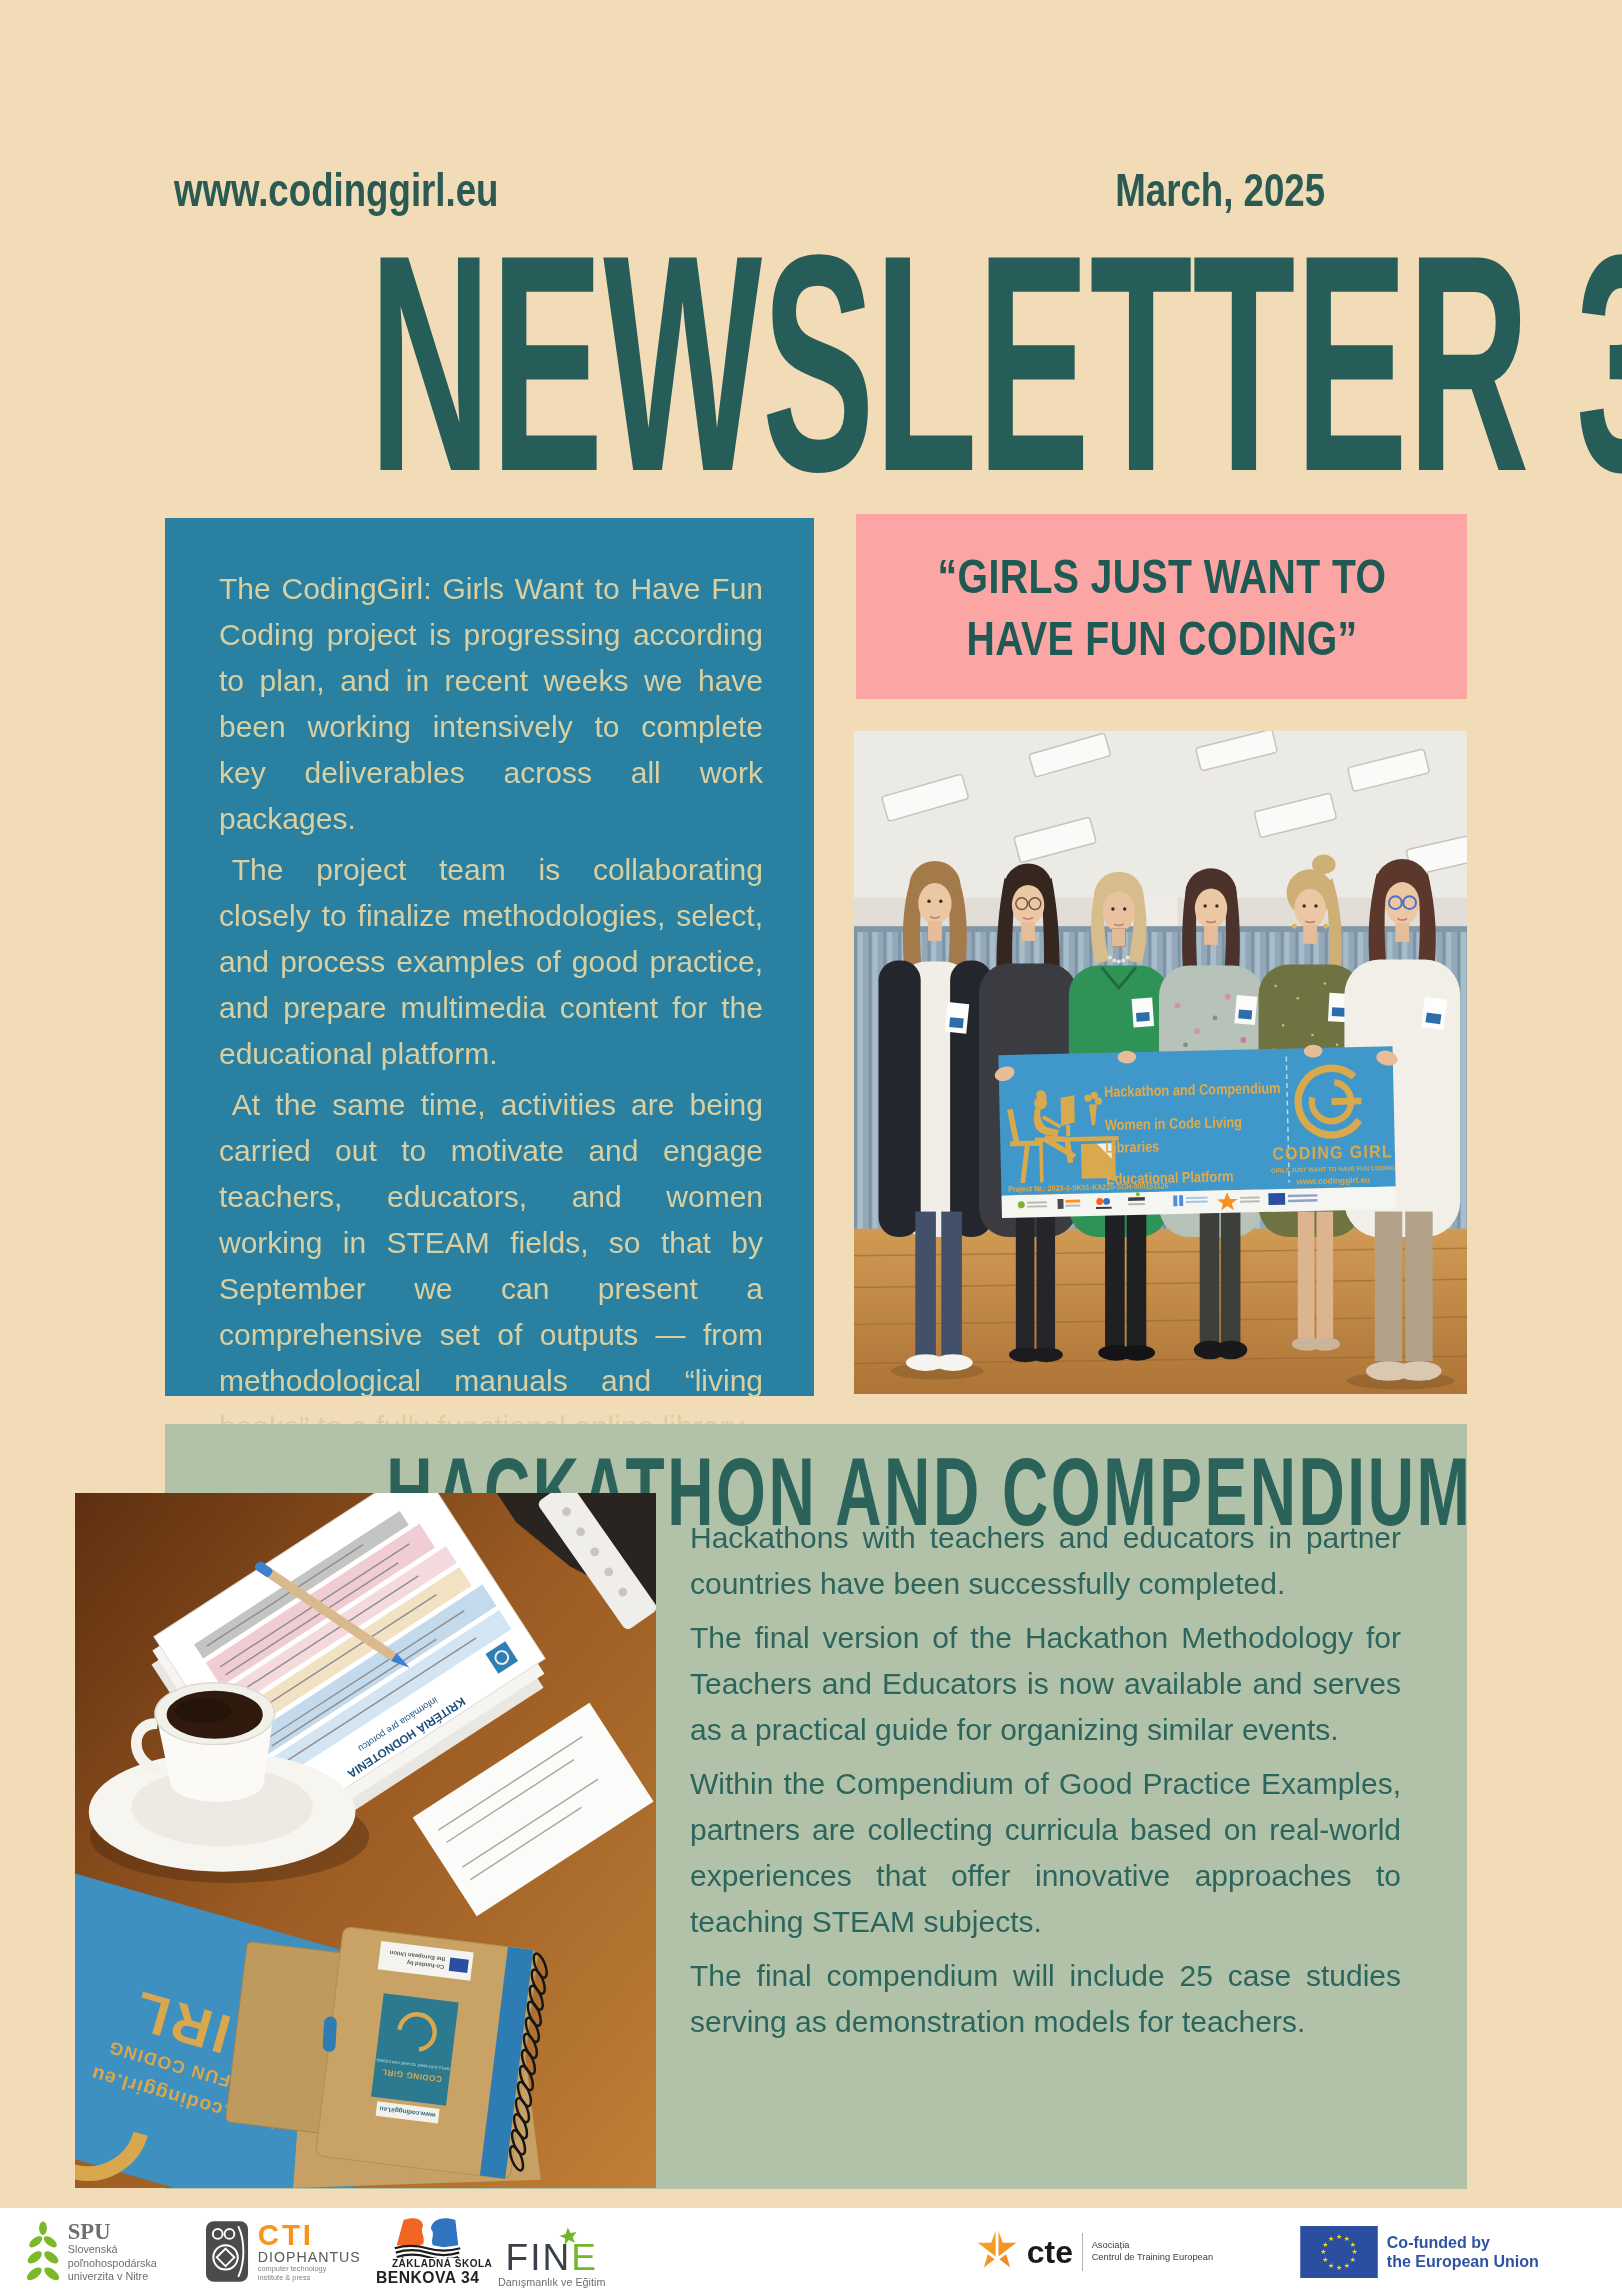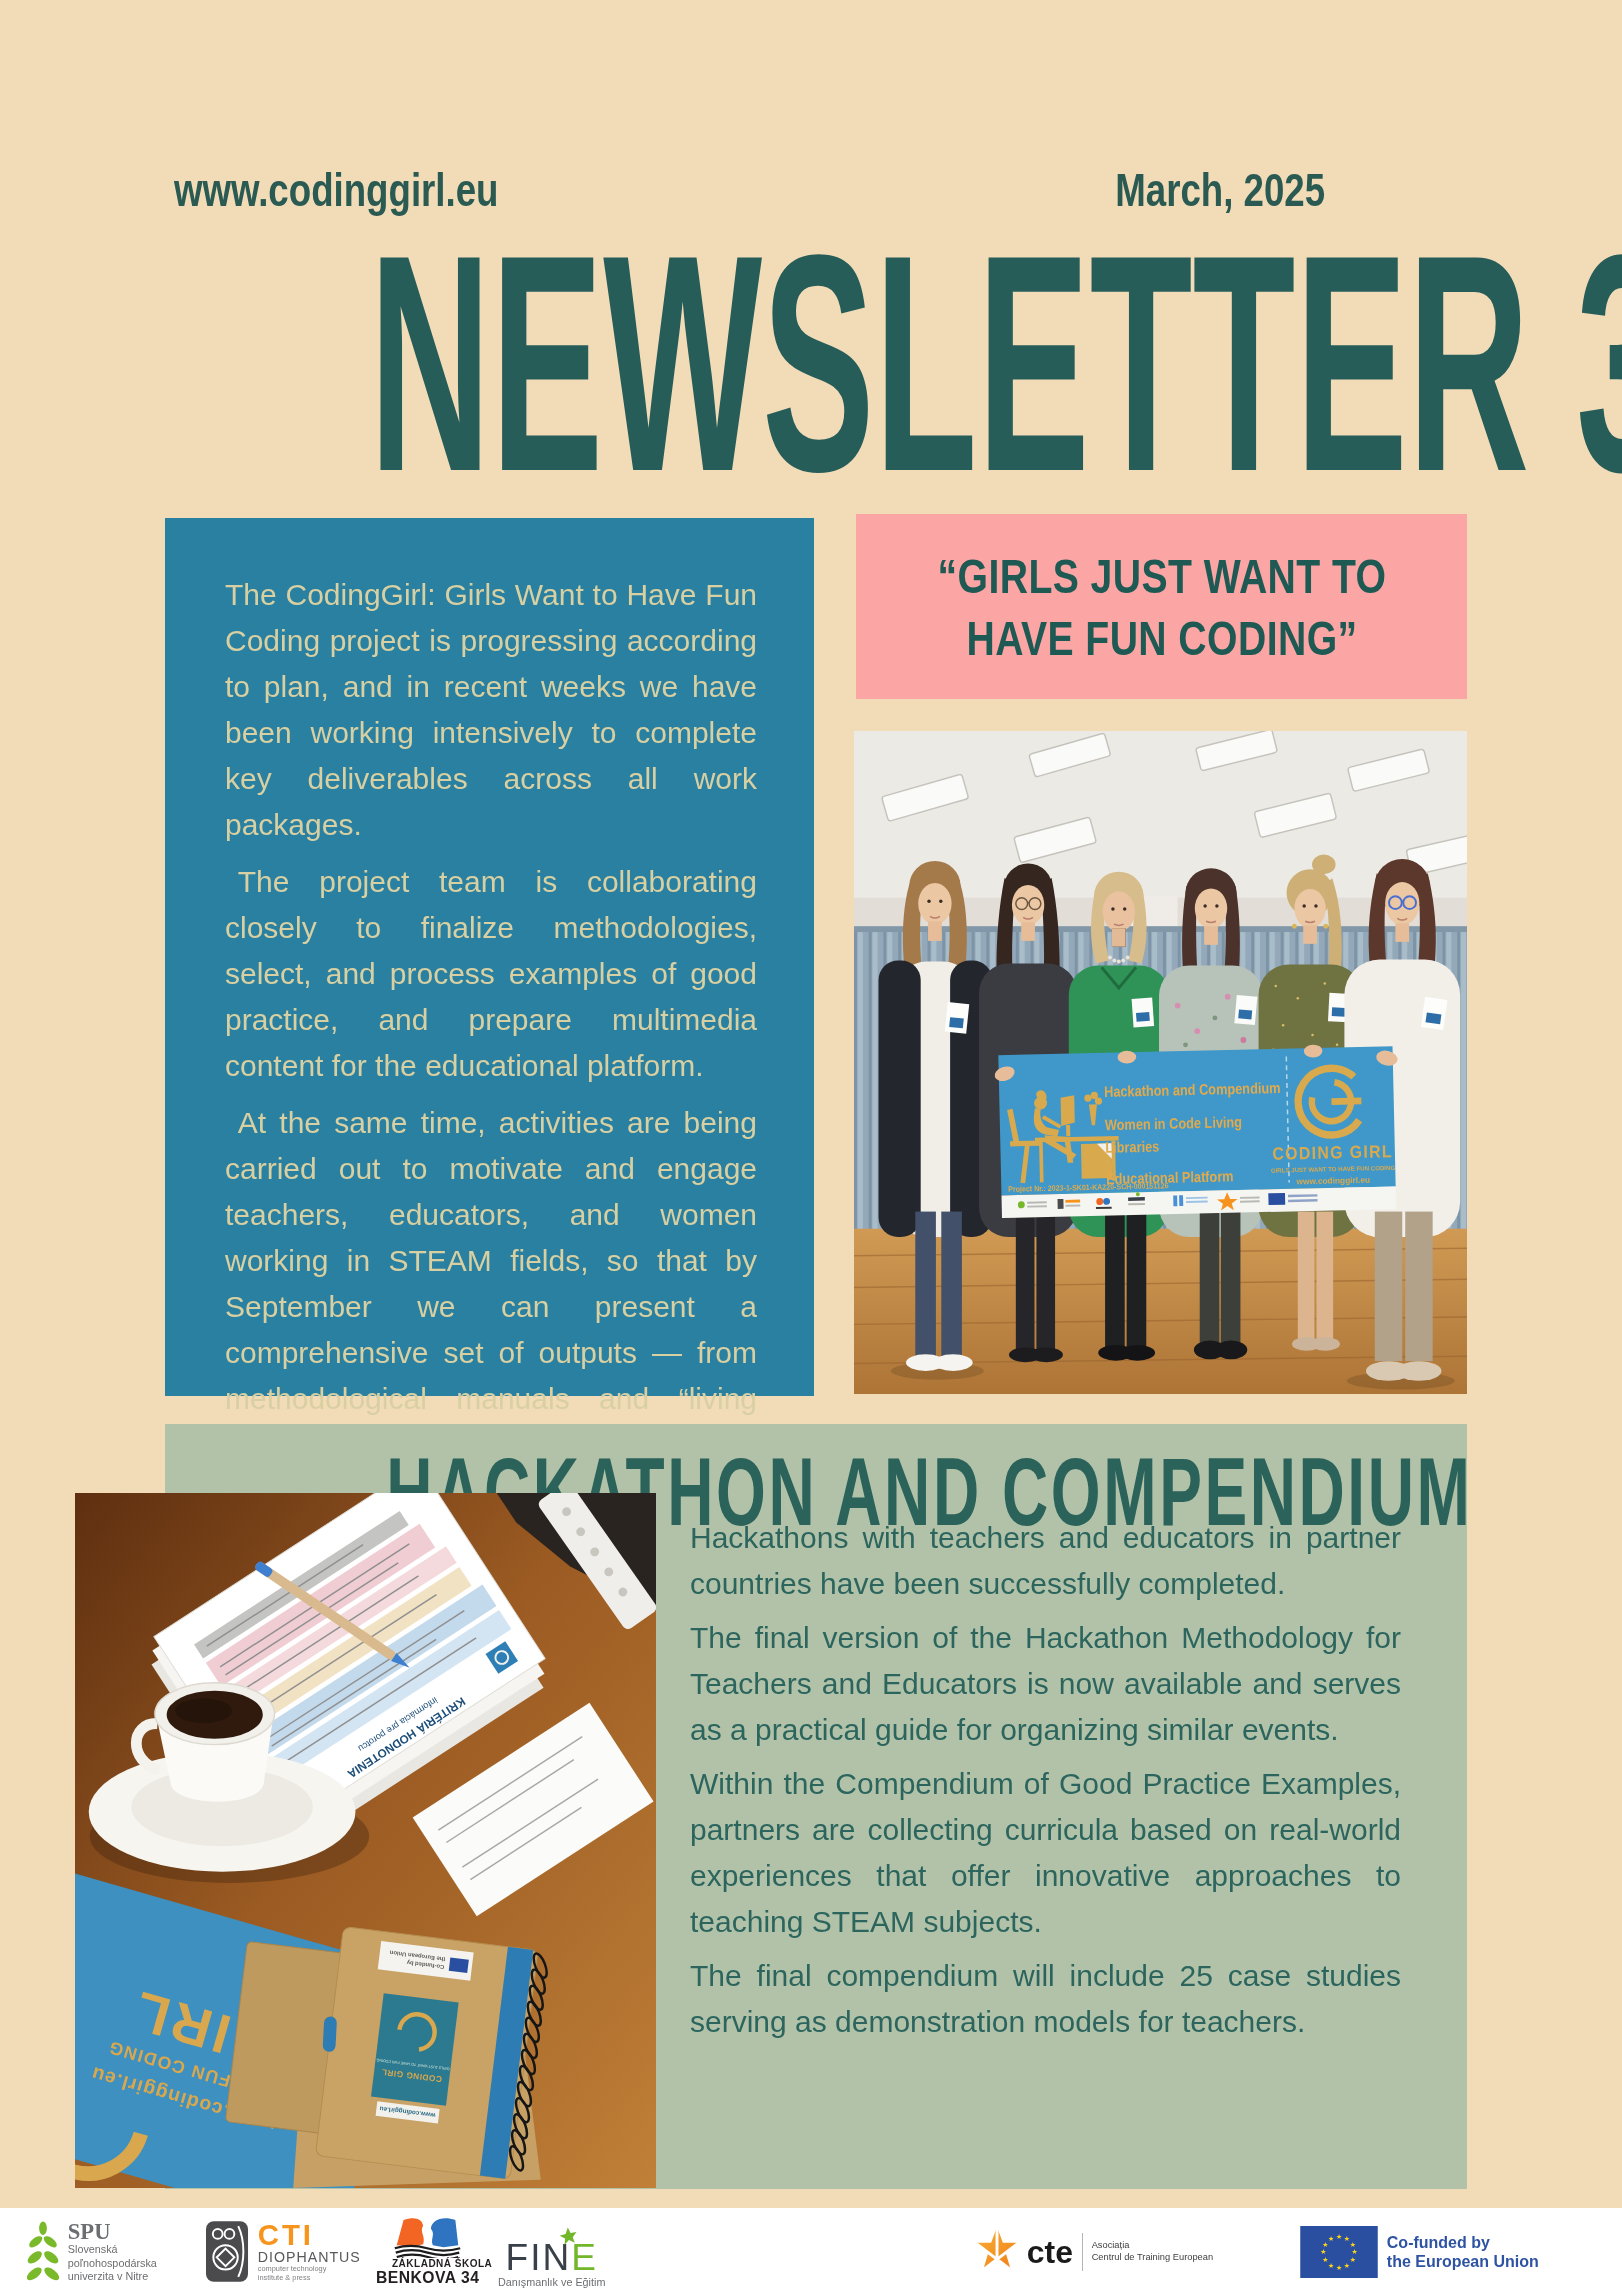--- a/index.html
+++ b/index.html
@@ -11,21 +11,21 @@
     transform:scaleX(.78);transform-origin:left top;white-space:nowrap;}
   .date-label{position:absolute;right:298px;top:162px;font-size:47px;font-weight:700;color:#2a5a52;
     transform:scaleX(.78);transform-origin:right top;white-space:nowrap;}
   .main-title{position:absolute;left:0;right:0;top:206px;text-align:center;font-weight:700;
     font-size:309px;line-height:314px;color:#275d58;transform:scaleX(.545);transform-origin:50% 0;white-space:nowrap;}
 
   
   .intro-box{position:absolute;left:165px;top:518px;width:649px;height:878px;background:#2a80a0;}
   .intro-text{position:absolute;left:49px;top:43px;width:554px;color:#d8d0a2;font-size:30px;
     line-height:46px;text-align:justify;}
-  .intro-text p{margin:11px;}
+  .intro-text p{margin:5px;}
   .intro-text p.indent{text-indent:12.8px;}
 
   
   .quote-box{position:absolute;left:856px;top:514px;width:611px;height:185px;background:#fca5a5;}
   .quote-inner{position:absolute;left:50%;top:50%;width:599px;transform:translate(-50%,-50%) scaleX(.8);
     text-align:center;font-weight:700;font-size:49px;line-height:62px;color:#1e5a53;letter-spacing:0.5px;}
 
   
   .group-photo{position:absolute;left:854px;top:731px;width:613px;height:663px;}
   .desk-photo{position:absolute;left:75px;top:1493px;width:581px;height:695px;}

